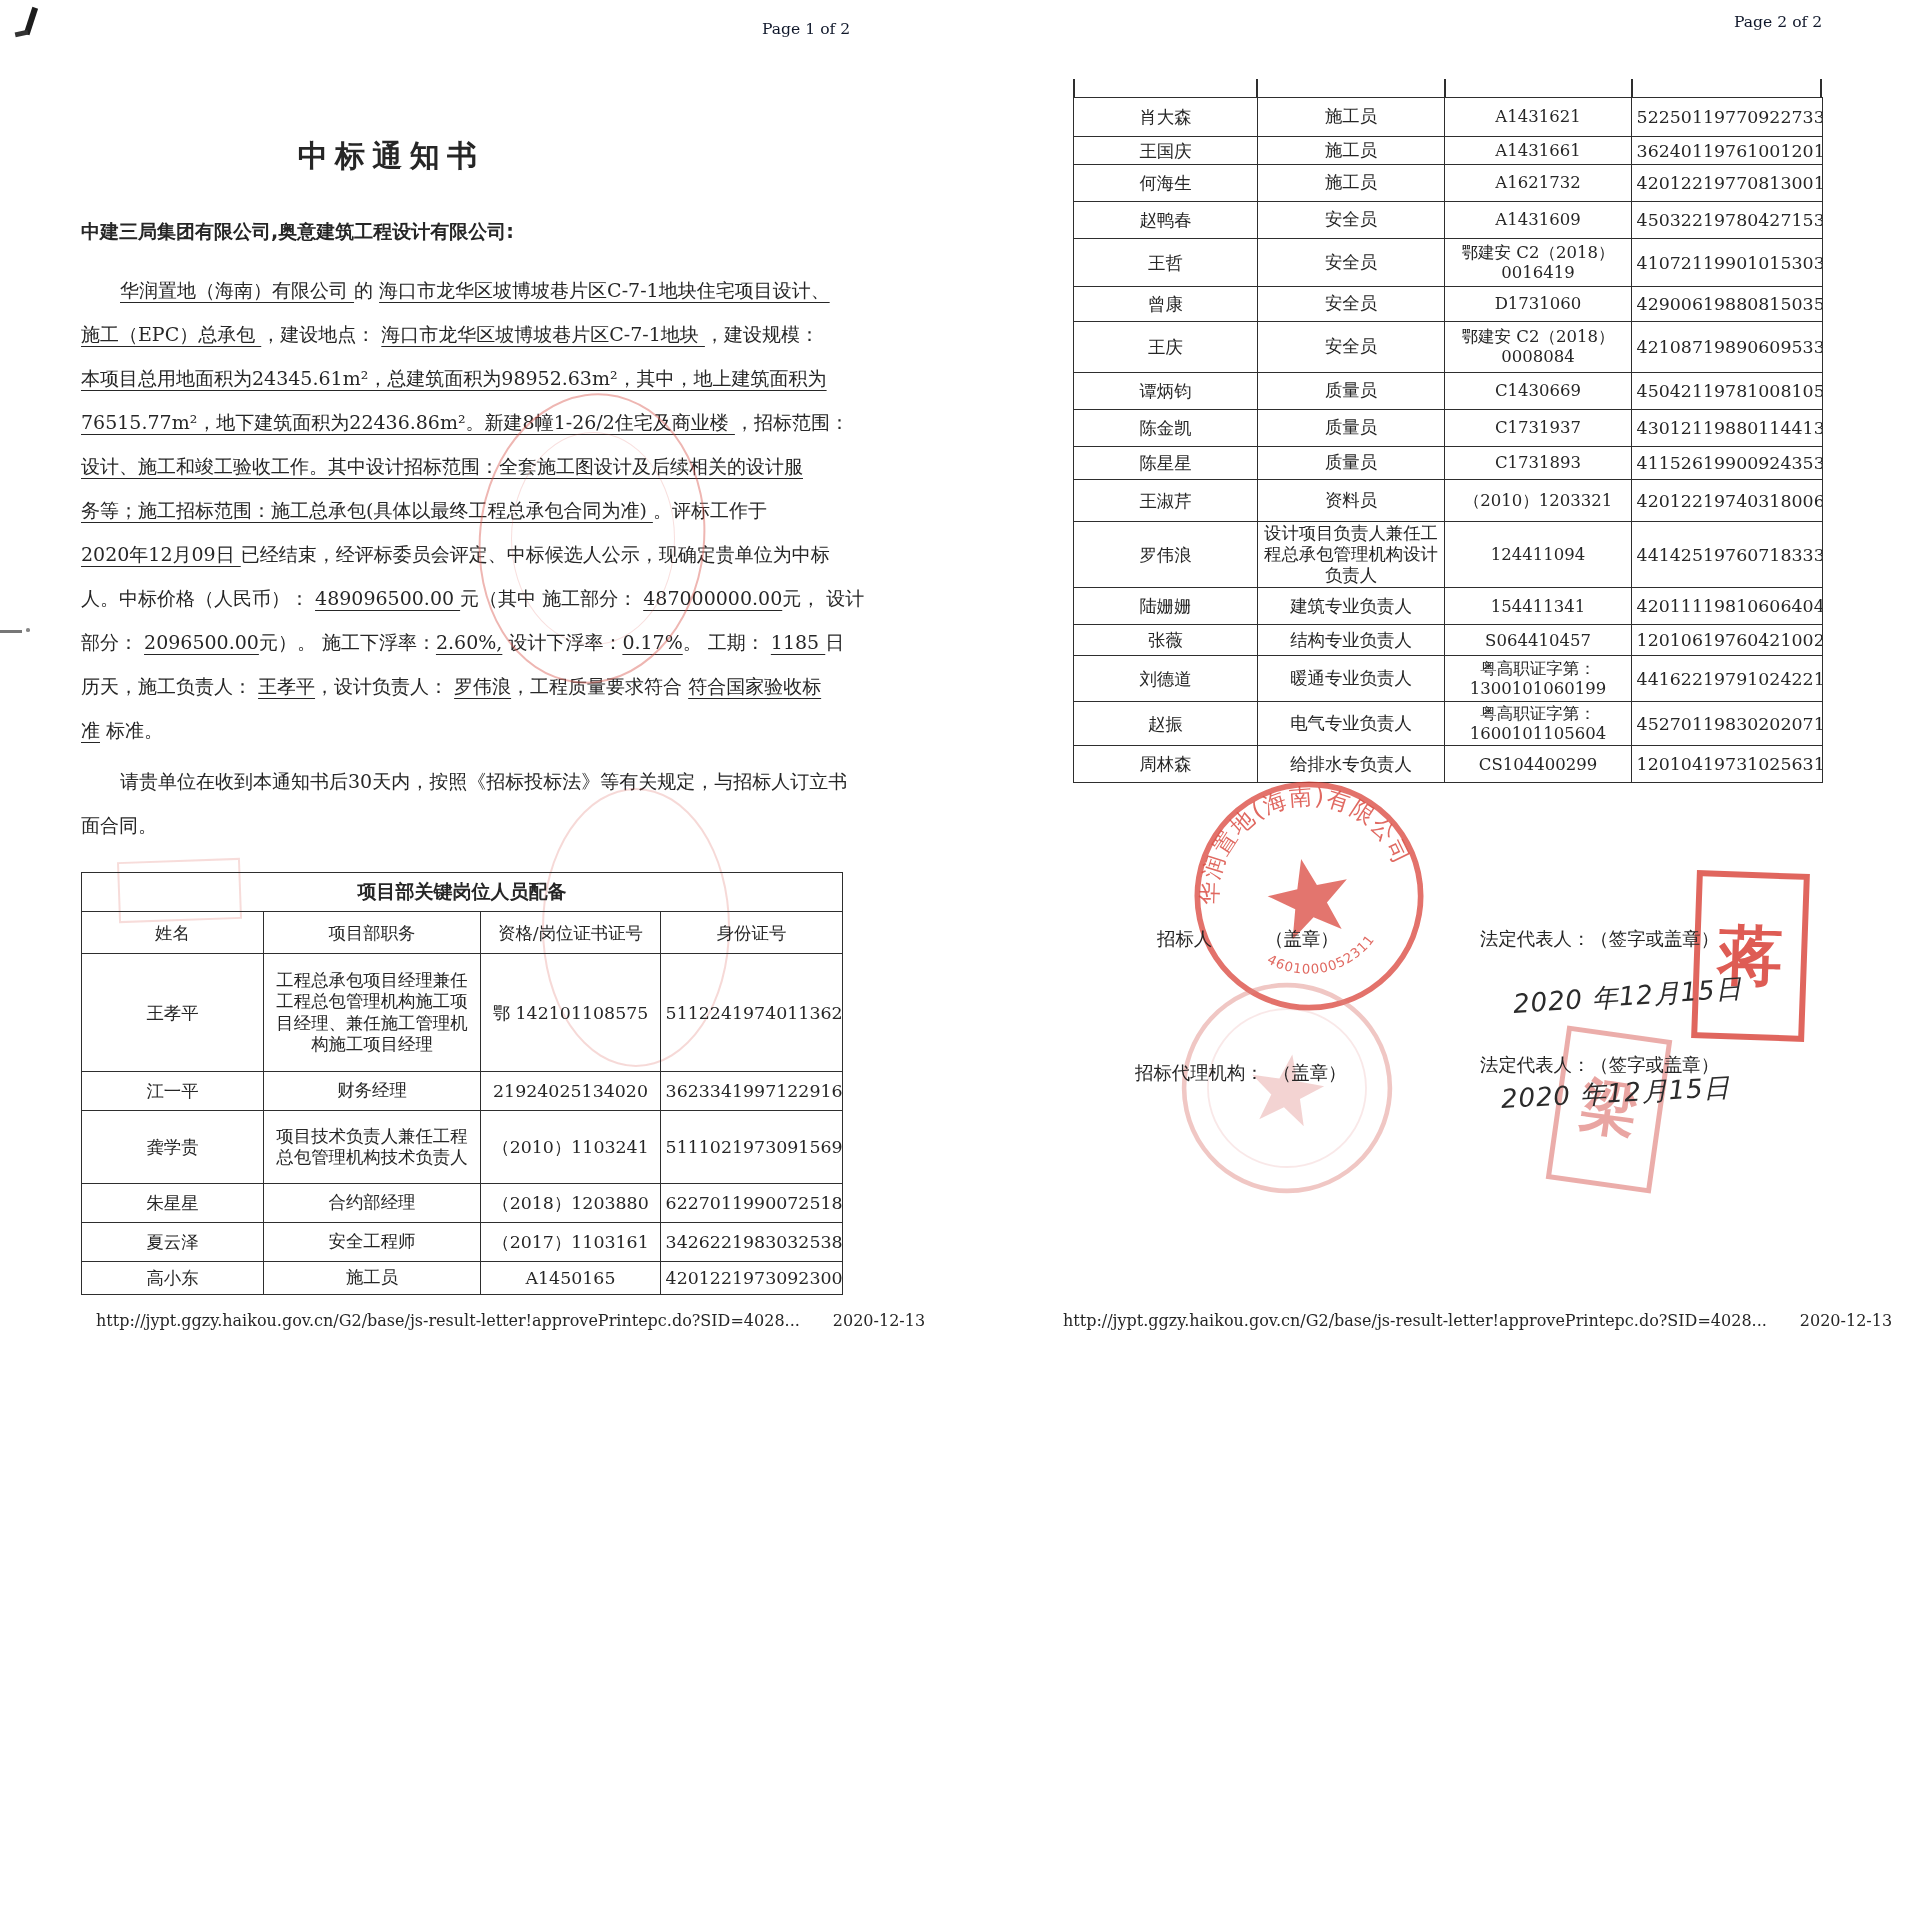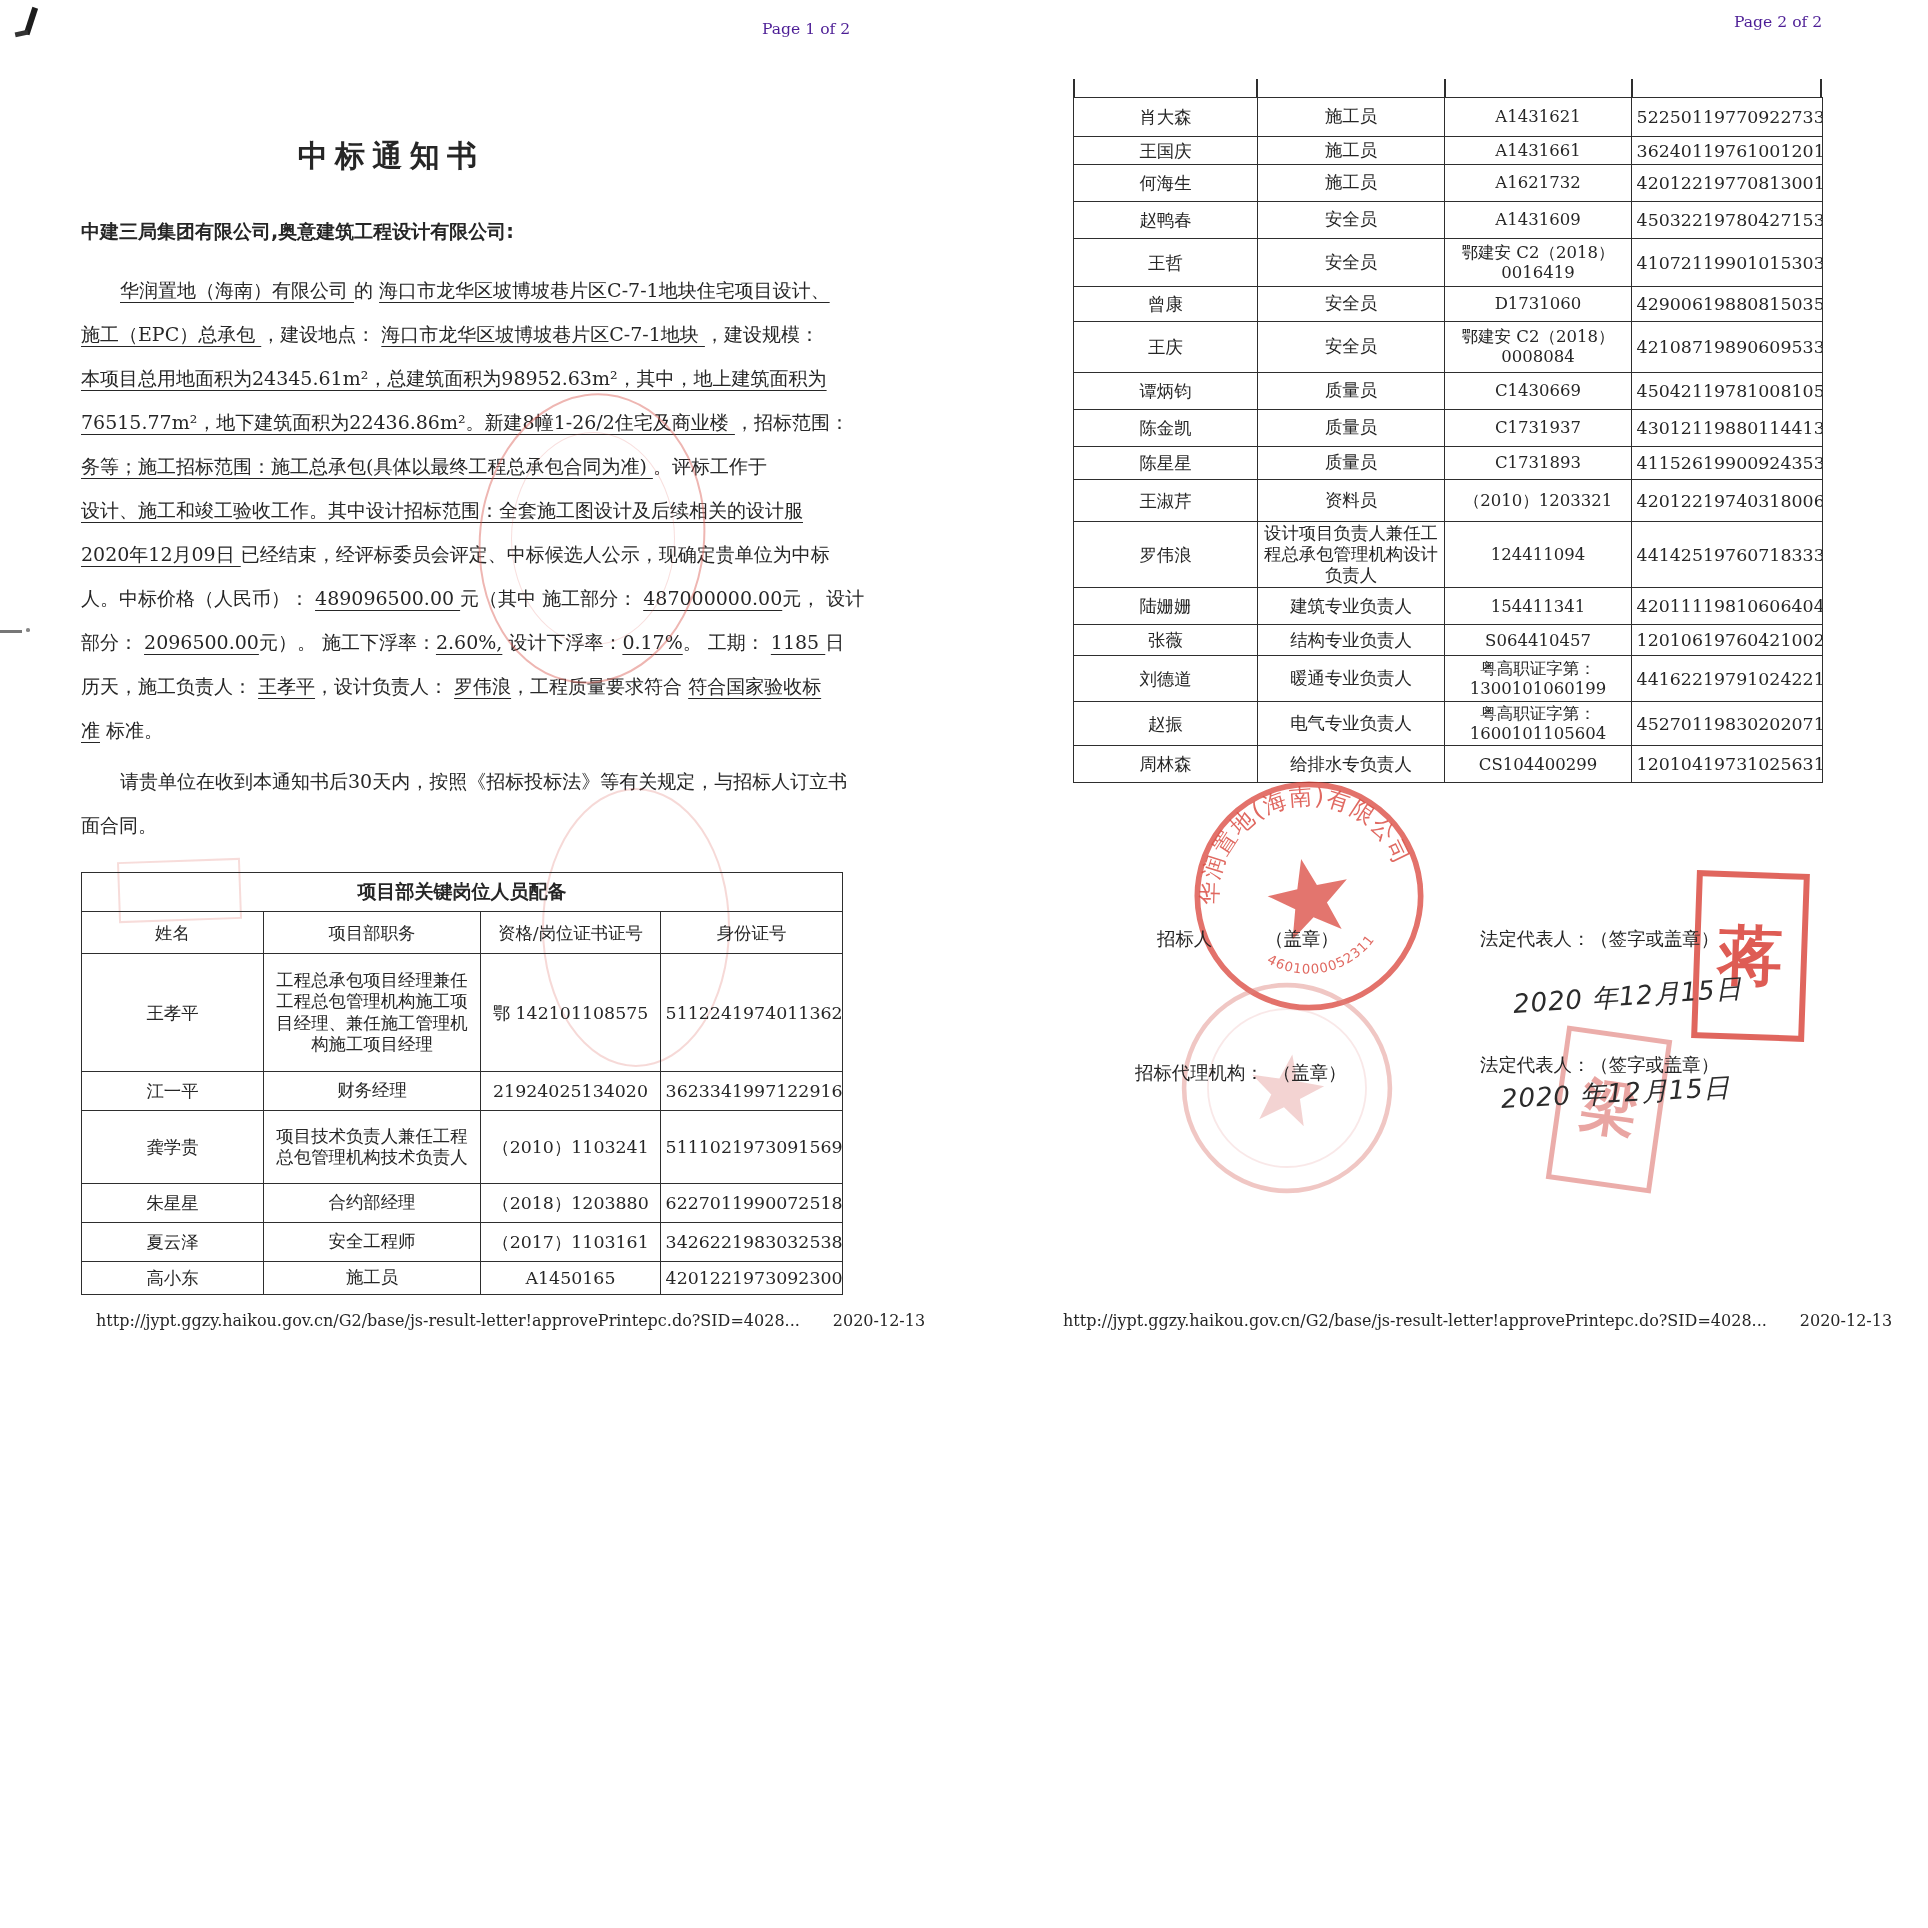--- a/index.html
+++ b/index.html
@@ -1,19 +1,19 @@
 <!DOCTYPE html>
 <html style="font-size:14.7px"><head>
 <meta charset="utf-8">
 <style>
   html,body{margin:0;padding:0}
   body{width:1928px;height:1928px;background:#ffffff;position:relative;overflow:hidden;
        font-family:"DejaVu Serif","Liberation Serif",serif;color:#262626}
   .abs{position:absolute}
-  .pagelabel{font-size:15.6px;color:#4c1d95}
+  .pagelabel{font-size:15.6px;color:#0f172a}
   #p1-pagelabel{left:762px;top:20px}
   #p2-pagelabel{left:1734px;top:13px}
 
   
   #p1-title{left:97px;top:136px;width:588px;text-align:center;font-size:30px;font-weight:700;
             letter-spacing:7.3px;font-family:"DejaVu Sans","Liberation Sans",sans-serif}
   #p1-salutation{left:81px;top:219px;font-size:19px;font-weight:700;
                  font-family:"DejaVu Sans","Liberation Sans",sans-serif}
   #p1-body{left:81px;top:268px;width:771px;font-size:19px}
   .bline{height:44px;line-height:44px;white-space:nowrap}
@@ -79,22 +79,22 @@
 <div class="inkmark" id="mark-left2"></div>
 
 <div class="abs" id="p1-title">中标通知书</div>
 <div class="abs" id="p1-salutation">中建三局集团有限公司,奥意建筑工程设计有限公司:</div>
 
 <div class="abs" id="p1-body">
     <div class="bline ind"><span class="u">华润置地（海南）有限公司 </span><span> 的 </span><span class="u">海口市龙华区坡博坡巷片区C-7-1地块住宅项目设计、</span></div>
     <div class="bline"><span class="u">施工（EPC）总承包 </span><span>，建设地点： </span><span class="u">海口市龙华区坡博坡巷片区C-7-1地块 </span><span>，建设规模：</span></div>
     <div class="bline"><span class="u">本项目总用地面积为24345.61m²，总建筑面积为98952.63m²，其中，地上建筑面积为</span></div>
     <div class="bline"><span class="u">76515.77m²，地下建筑面积为22436.86m²。新建8幢1-26/2住宅及商业楼 </span><span>，招标范围：</span></div>
+    <div class="bline"><span class="u">设计、施工和竣工验收工作。其中设计招标范围：全套施工图设计及后续相关的设计服</span></div>
     <div class="bline"><span class="u">务等；施工招标范围：施工总承包(具体以最终工程总承包合同为准)  </span><span>。评标工作于</span></div>
-    <div class="bline"><span class="u">设计、施工和竣工验收工作。其中设计招标范围：全套施工图设计及后续相关的设计服</span></div>
     <div class="bline"><span class="u">2020年12月09日 </span><span>已经结束，经评标委员会评定、中标候选人公示，现确定贵单位为中标</span></div>
     <div class="bline"><span>人。中标价格（人民币）： </span><span class="u">489096500.00 </span><span>元（其中 施工部分： </span><span class="u">487000000.00</span><span>元， 设计</span></div>
     <div class="bline"><span>部分： </span><span class="u">2096500.00</span><span>元）。 施工下浮率：</span><span class="u">2.60%,</span><span> 设计下浮率：</span><span class="u">0.17%</span><span>。 工期： </span><span class="u">1185 </span><span>日</span></div>
     <div class="bline"><span>历天，施工负责人： </span><span class="u">王孝平</span><span>，设计负责人： </span><span class="u">罗伟浪</span><span>，工程质量要求符合 </span><span class="u">符合国家验收标</span></div>
     <div class="bline"><span class="u">准</span><span> 标准。</span></div>
     <div class="bline ind gaptop">请贵单位在收到本通知书后30天内，按照《招标投标法》等有关规定，与招标人订立书</div>
     <div class="bline">面合同。</div>
   </div>
 
 <div class="sealring" id="p1-seal-big"></div>

